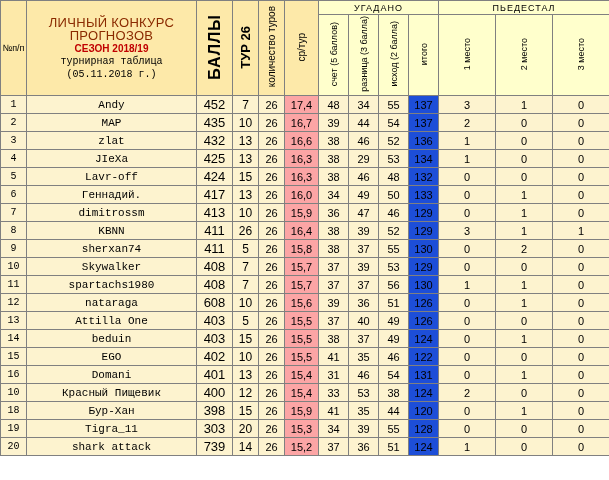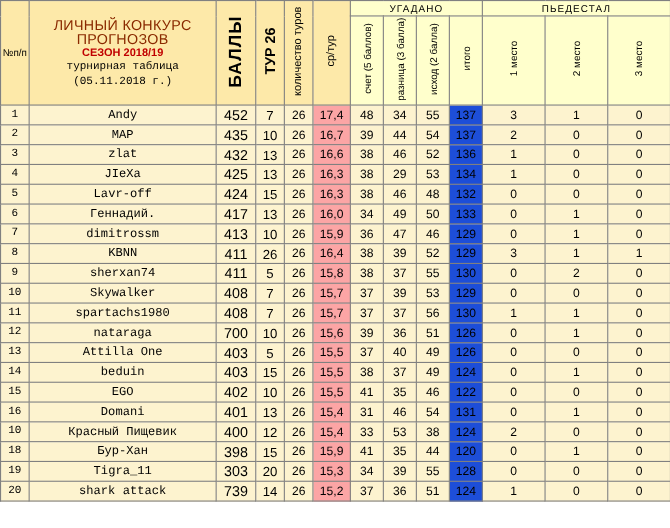--- a/index.html
+++ b/index.html
@@ -348,21 +348,21 @@
           <td class="c-guess">37</td>
           <td class="c-guess">56</td>
           <td class="c-total">130</td>
           <td class="c-place">1</td>
           <td class="c-place">1</td>
           <td class="c-place">0</td>
         </tr>
         <tr>
           <td class="c-rank">12</td>
           <td class="c-name">nataraga</td>
-          <td class="c-points">700</td>
+          <td class="c-points">608</td>
           <td class="c-tour">10</td>
           <td class="c-rounds">26</td>
           <td class="c-avg">15,6</td>
           <td class="c-guess">39</td>
           <td class="c-guess">36</td>
           <td class="c-guess">51</td>
           <td class="c-total">126</td>
           <td class="c-place">0</td>
           <td class="c-place">1</td>
           <td class="c-place">0</td>

